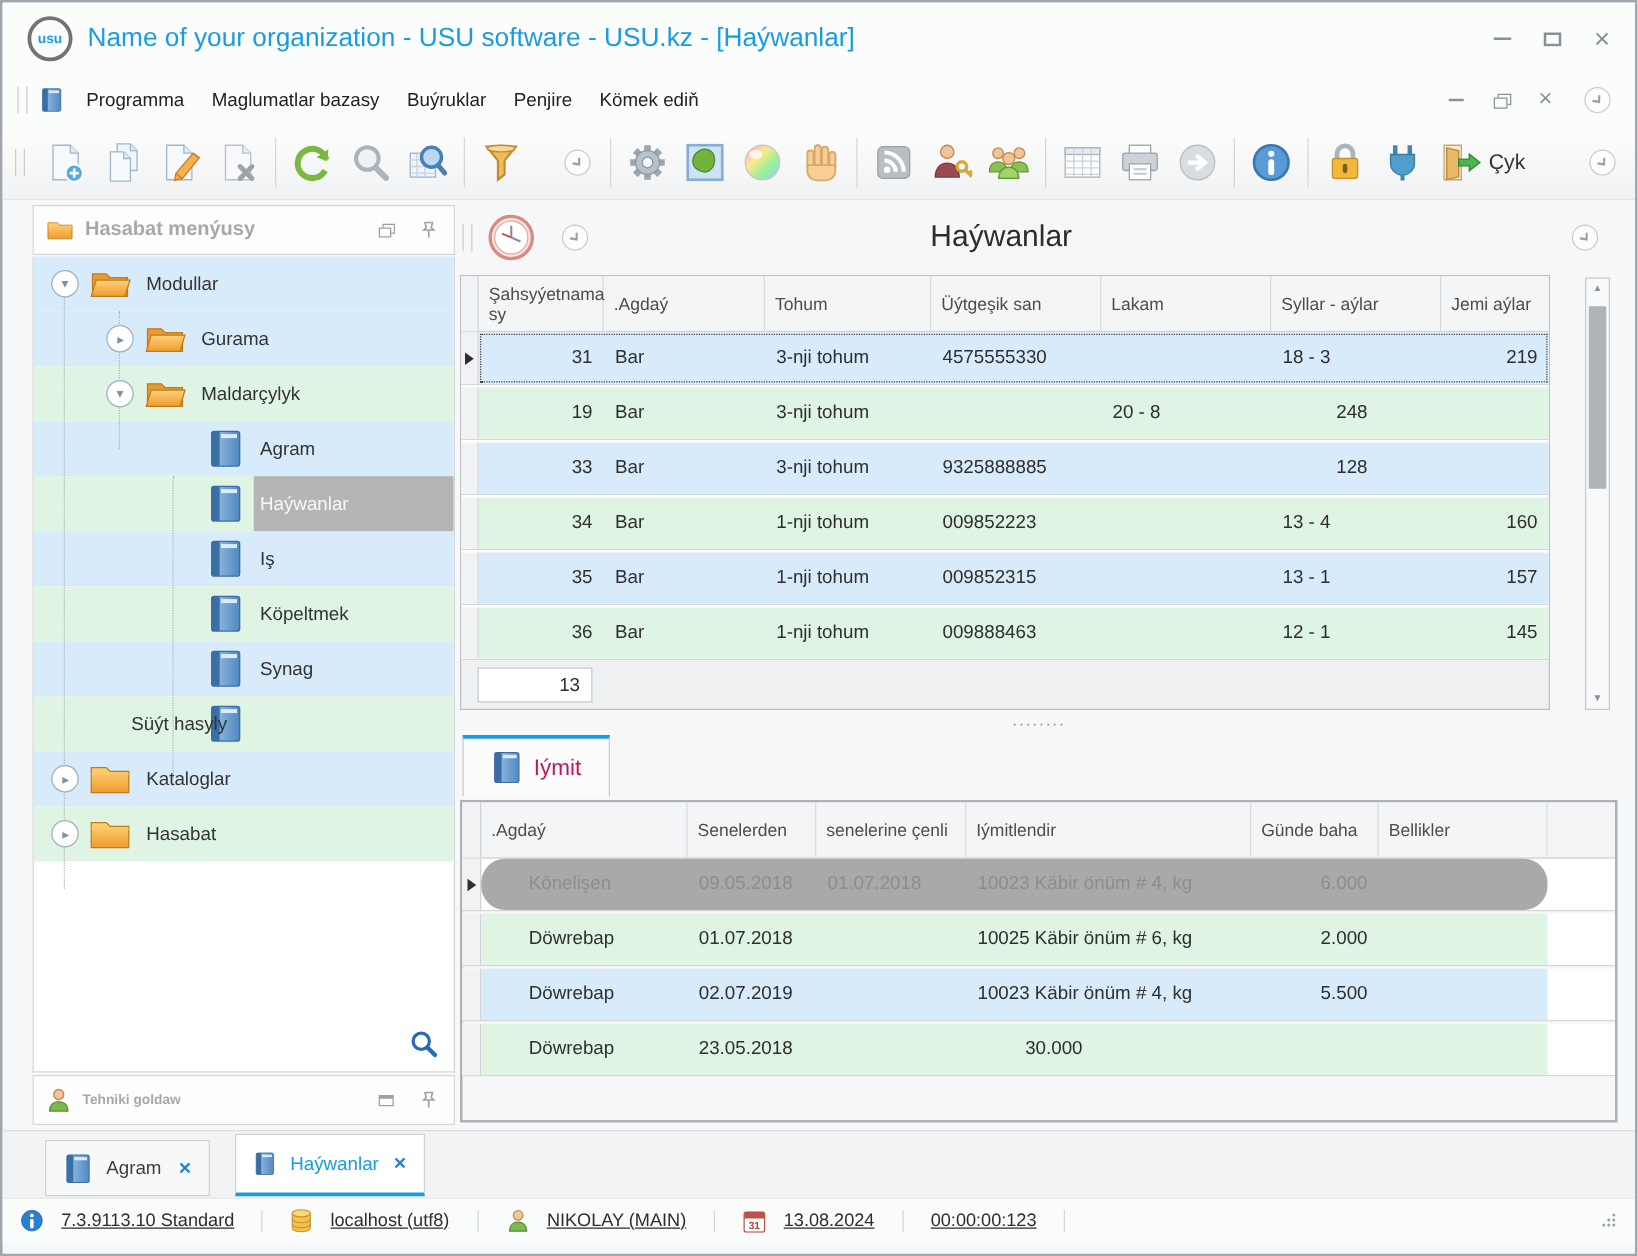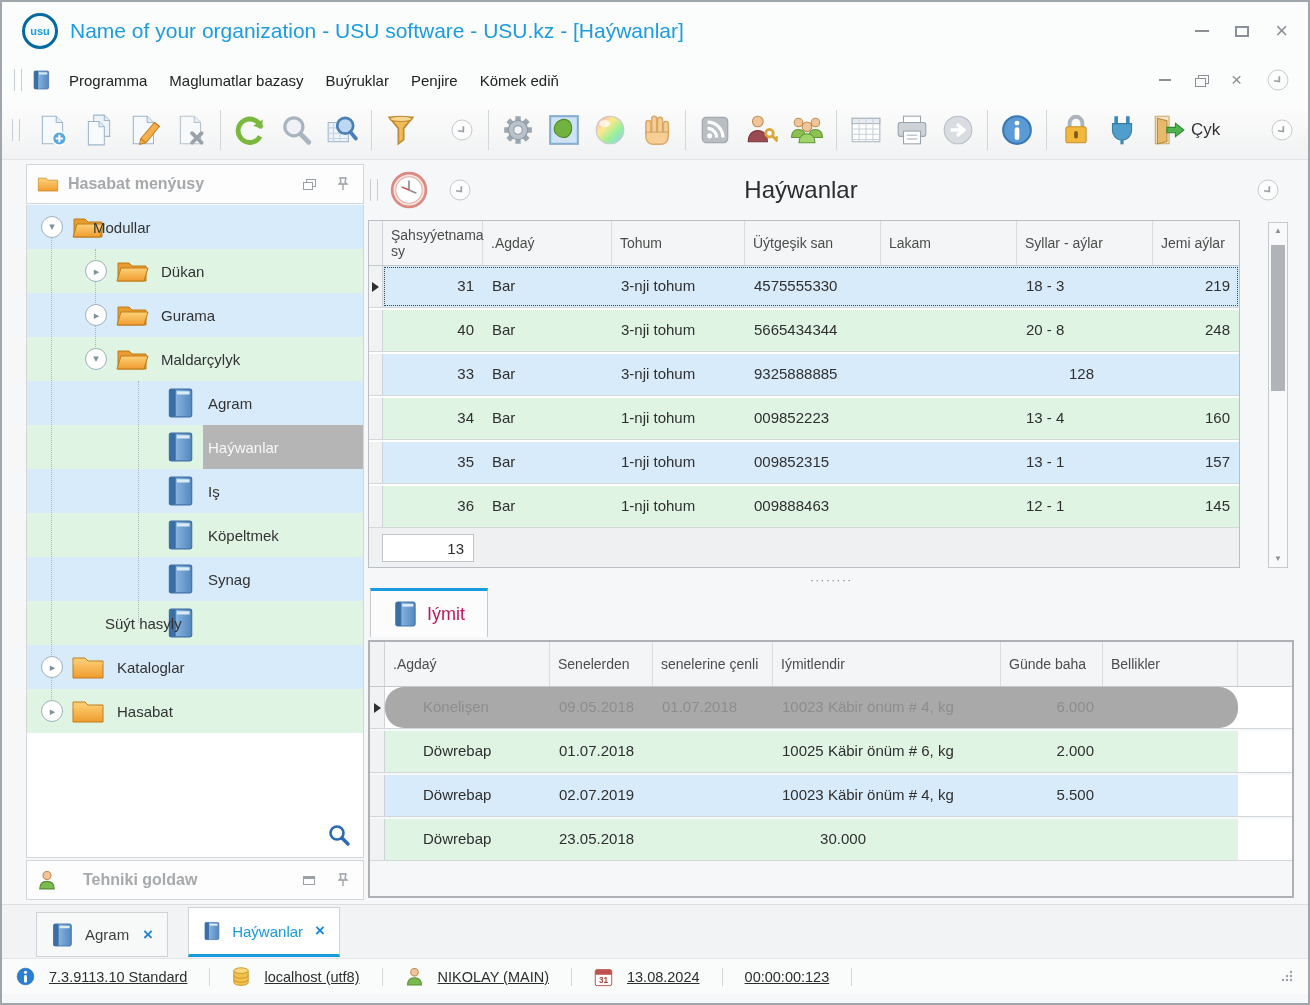--- a/index.html
+++ b/index.html
@@ -1,20 +1,20 @@
 <!DOCTYPE html>
 <html><head>
 <meta charset="utf-8">
 <style>
   html,body{margin:0;padding:0;background:#d7d9db;font-family:"Liberation Sans",sans-serif;}
   .window{position:relative;width:1310px;height:1005px;background:#f6f7f8;border:2px solid #9fa6ac;box-sizing:border-box;overflow:hidden;}
 
   
   .titlebar{position:absolute;left:0;top:0;right:0;height:58px;background:#fbfcfc;display:flex;align-items:center;padding:0 20px;box-sizing:border-box;}
-  .usu-logo{width:30px;height:30px;border-radius:50%;border:3px solid #0369a1;color:#1b9be0;font-weight:bold;font-size:11px;display:flex;align-items:center;justify-content:center;flex:0 0 auto;}
+  .usu-logo{width:30px;height:30px;border-radius:50%;border:3px solid #737373;color:#1b9be0;font-weight:bold;font-size:11px;display:flex;align-items:center;justify-content:center;flex:0 0 auto;}
   .title-text{color:#1b9be0;font-size:21px;margin-left:12px;white-space:nowrap;}
   .win-controls{margin-left:auto;display:flex;align-items:center;gap:26px;}
   .wmin{width:14px;height:2px;background:#8a9096;}
   .wmax{width:14px;height:11px;border:2px solid #8a9096;box-sizing:border-box;}
   .wclose{color:#8a9096;font-size:22px;line-height:14px;}
 
   
   .menubar{position:absolute;left:0;top:58px;right:0;height:40px;background:#fbfcfc;display:flex;align-items:center;padding:0 10px;box-sizing:border-box;}
   .grip{width:6px;height:22px;border-left:1px solid #c9cdd1;border-right:1px solid #c9cdd1;margin:0 10px 0 2px;}
   .menu-item{font-size:15px;color:#222;padding:6px 11px;cursor:default;}
@@ -48,21 +48,21 @@
   .tree-row.green{background:#dff4e3;}
   .tlabel{font-size:15px;color:#333;position:relative;z-index:2;}
   .exp{position:absolute;z-index:2;width:20px;height:20px;border:1px solid #9fb0ba;border-radius:50%;background:#fff;color:#7e929e;display:flex;align-items:center;justify-content:center;font-size:11px;}
   .exp.down:after{content:"▾";margin-top:-1px;}
   .exp.right:after{content:"▸";margin-left:1px;}
   .vline{position:absolute;border-left:1px dotted #aeb4b9;z-index:1;}
   .sel-bg{position:absolute;left:176px;right:0;top:0;bottom:0;background:#b5b5b5;z-index:1;}
   .tree-row.selected .tlabel{color:#f7f7f7;}
   .tree-search{position:absolute;right:12px;bottom:10px;}
   .support-head{position:absolute;left:0;bottom:2px;right:0;height:40px;border:1px solid #d4d6d8;background:#fdfdfd;display:flex;align-items:center;padding:0 10px;box-sizing:border-box;}
-  .support-head .ph-label{color:#a6a9ac;font-weight:bold;font-size:16px;margin-left:26px;}
+  .support-head .ph-label{color:#a6a9ac;font-weight:bold;font-size:11px;margin-left:9px;}
 
   
   .main{position:absolute;left:366px;top:162px;width:926px;height:738px;}
   .main-toolbar{position:relative;height:52px;display:flex;align-items:center;}
   .main-title{position:absolute;left:0;right:60px;text-align:center;font-size:24px;color:#2d2d2d;}
   .mt-chev-right{position:absolute;right:14px;top:14px;}
 
   .grid{position:absolute;left:0;top:56px;width:872px;background:#fff;border:1px solid #b9bfc4;box-sizing:border-box;}
   .ghead{display:flex;height:44px;background:#f4f5f6;border-bottom:1px solid #c3c8cc;}
   .hcell{box-sizing:border-box;padding:4px 8px;font-size:14px;color:#4c4c4c;border-right:1px solid #d9dcdf;display:flex;align-items:center;line-height:16px;}
@@ -409,28 +409,21 @@
       <div class="tree">
         <div class="vline" style="left:24px;top:22px;height:484px"></div>
         <div class="vline" style="left:68px;top:44px;height:110px"></div>
         <div class="vline" style="left:111px;top:176px;height:242px"></div>
 
         <div class="tree-row blue">
           <span class="exp down" style="left:14px"></span>
           <svg width="34" height="28" style="position:absolute;left:44px;z-index:2">
               <use href="#i-folder-open"></use>
             </svg>
-          <span class="tlabel" style="margin-left:66px">Modullar</span>
-        </div>
-        <div class="tree-row green">
-          <span class="exp right" style="left:58px"></span>
-          <svg width="34" height="28" style="position:absolute;left:88px;z-index:2">
-              <use href="#i-folder-open"></use>
-            </svg>
-          <span class="tlabel" style="margin-left:134px">Dükan</span>
+          <span class="tlabel" style="margin-left:90px">Modullar</span>
         </div>
         <div class="tree-row blue">
           <span class="exp right" style="left:58px"></span>
           <svg width="34" height="28" style="position:absolute;left:88px;z-index:2">
               <use href="#i-folder-open"></use>
             </svg>
           <span class="tlabel" style="margin-left:134px">Gurama</span>
         </div>
         <div class="tree-row green">
           <span class="exp down" style="left:58px"></span>
@@ -554,24 +547,23 @@
           <span class="cell c2">3-nji tohum</span>
           <span class="cell c3">4575555330</span>
           <span class="cell c4"></span>
           <span class="cell c5">18 - 3</span>
           <span class="cell c6 num">219</span>
         </span>
       </div>
       <div class="grow green">
         <span class="mk"></span>
         <span class="band">
-          <span class="cell c0 num">40</span>
+          <span class="cell c0 num">19</span>
           <span class="cell c1">Bar</span>
           <span class="cell c2">3-nji tohum</span>
-          <span class="cell c3">5665434344</span>
           <span class="cell c4"></span>
           <span class="cell c5">20 - 8</span>
           <span class="cell c6 num">248</span>
         </span>
       </div>
       <div class="grow blue">
         <span class="mk"></span>
         <span class="band">
           <span class="cell c0 num">33</span>
           <span class="cell c1">Bar</span>

